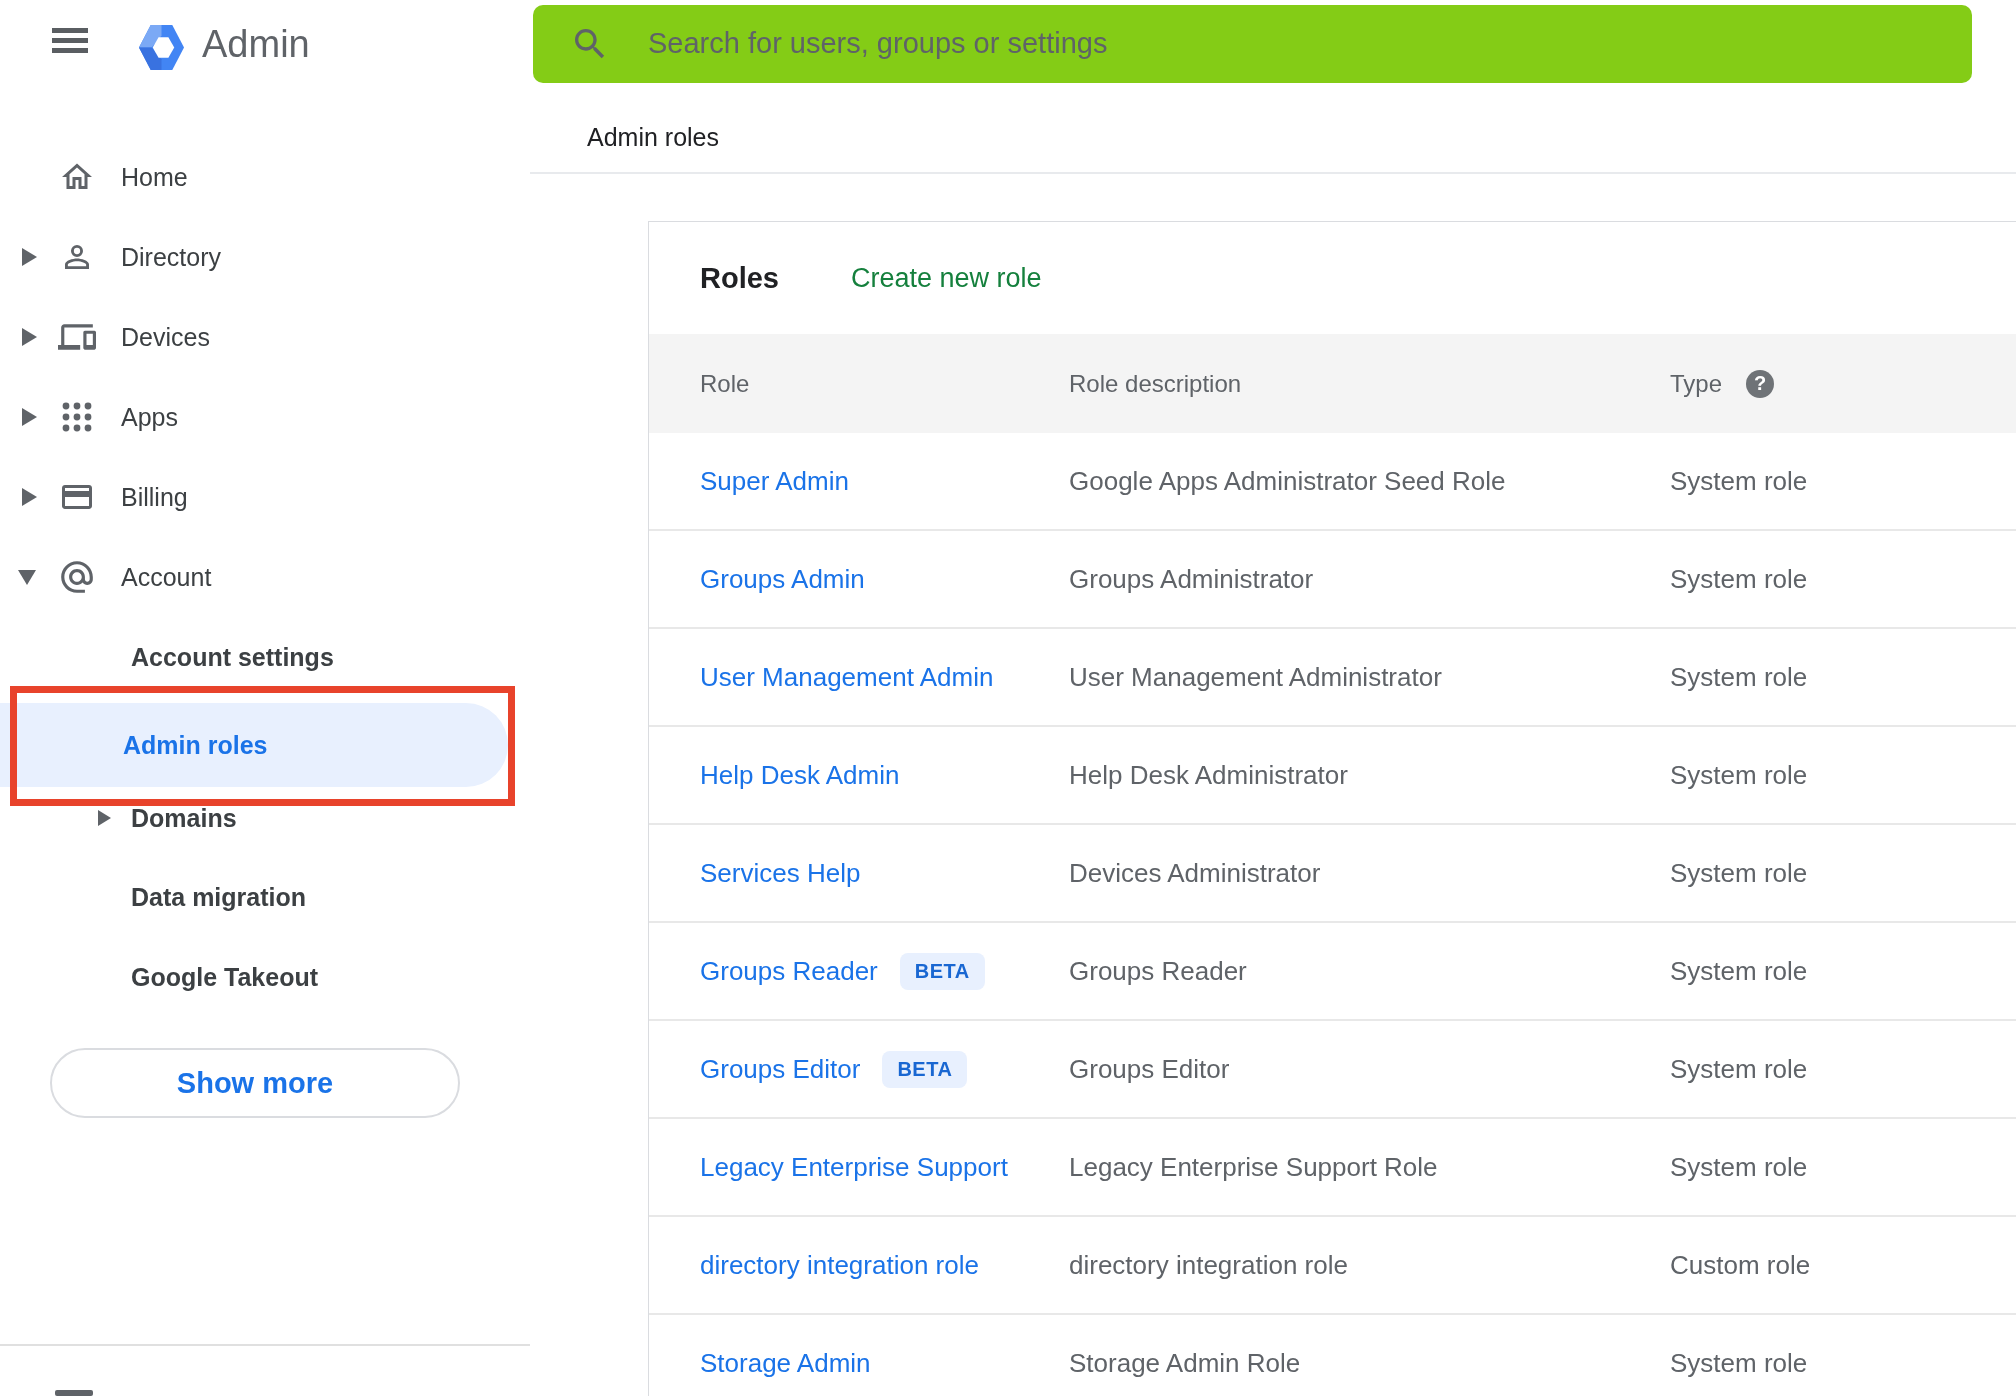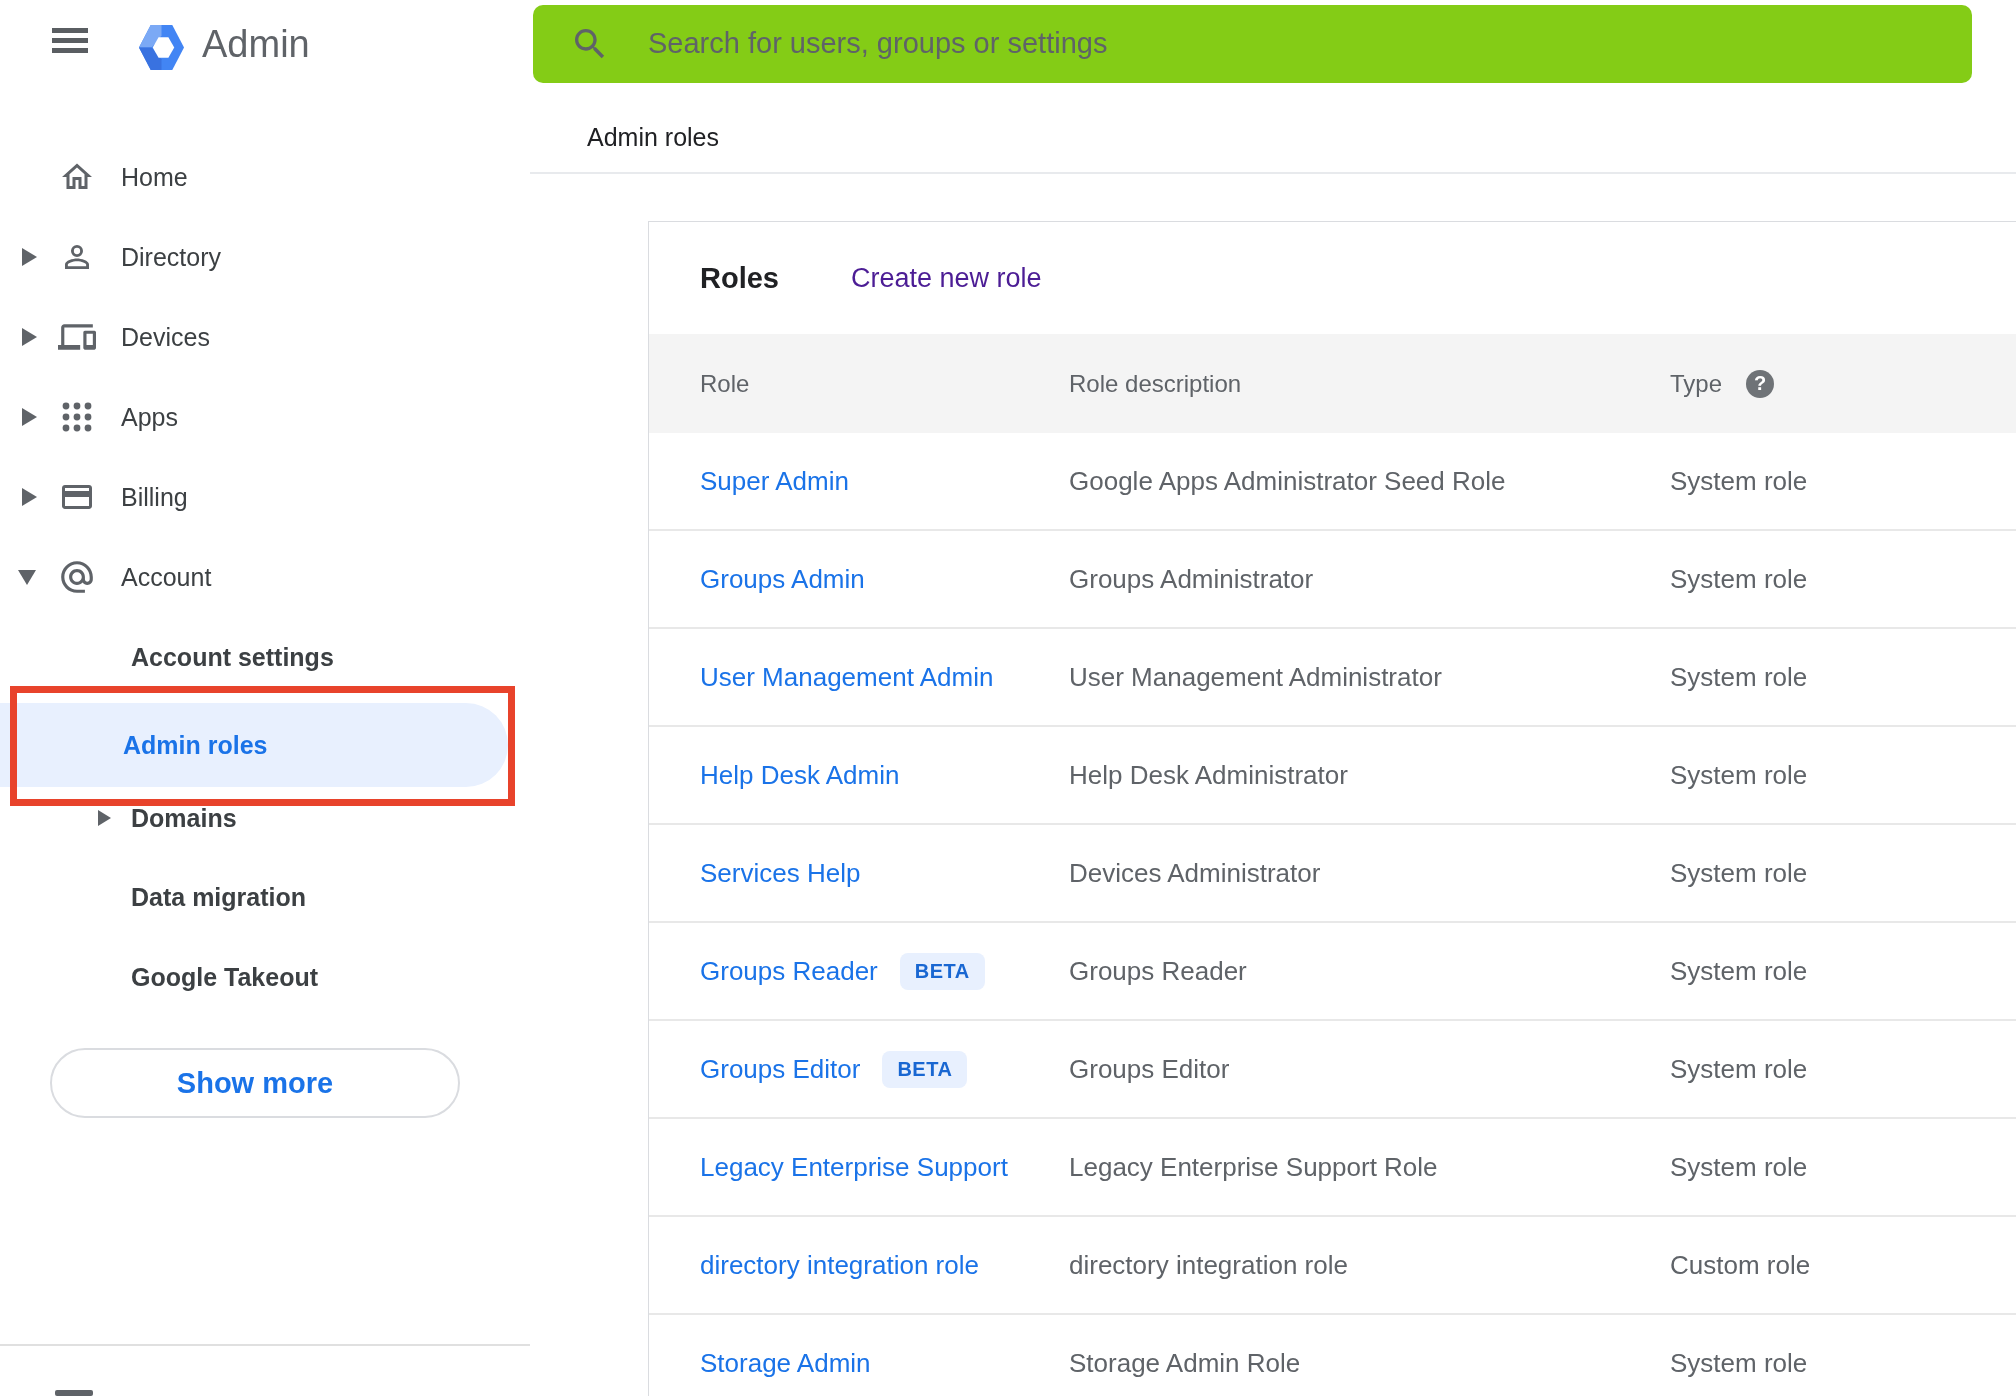--- a/index.html
+++ b/index.html
@@ -47,21 +47,21 @@
   .search-placeholder { position:absolute; left:115px; top:22px; font-size:29px; color:#5f6368; white-space:nowrap; }
 
   .breadcrumb { position:absolute; left:587px; top:123px; font-size:25px; color:#202124; }
   .top-divider { position:absolute; left:530px; top:172px; width:1486px; height:2px; background:#e8eaed; }
 
   
   .card { position:absolute; left:648px; top:221px; width:1389px; height:1175px;
       background:#fff; border-top:1px solid #dadce0; border-left:1px solid #dadce0; }
   .card-header { position:relative; height:112px; display:flex; align-items:center; padding-left:51px; }
   .card-title { font-size:29px; font-weight:bold; color:#202124; }
-  .create-link { margin-left:72px; font-size:27px; color:#4c1d95; text-decoration:none; cursor:pointer;text-align:center; }
+  .create-link { margin-left:72px; font-size:27px; color:#15803d; text-decoration:none; cursor:pointer;text-align:center; }
 
   .thead { height:99px; background:#f4f4f4; display:flex; align-items:center; padding-left:51px; }
   .th { font-size:24px; color:#5f6368; }
   .th-role { width:369px; }
   .th-desc { width:601px; }
   .th-type { display:flex; align-items:center; }
   .help-icon { margin-left:24px; width:28px; height:28px; border-radius:50%; background:#6f7377;
       color:#fff; font-size:20px; font-weight:bold; display:flex; align-items:center; justify-content:center; cursor:pointer; }
 
   .trow { height:98px; border-bottom:2px solid #e8e8e8; display:flex; align-items:center; padding-left:51px; }

